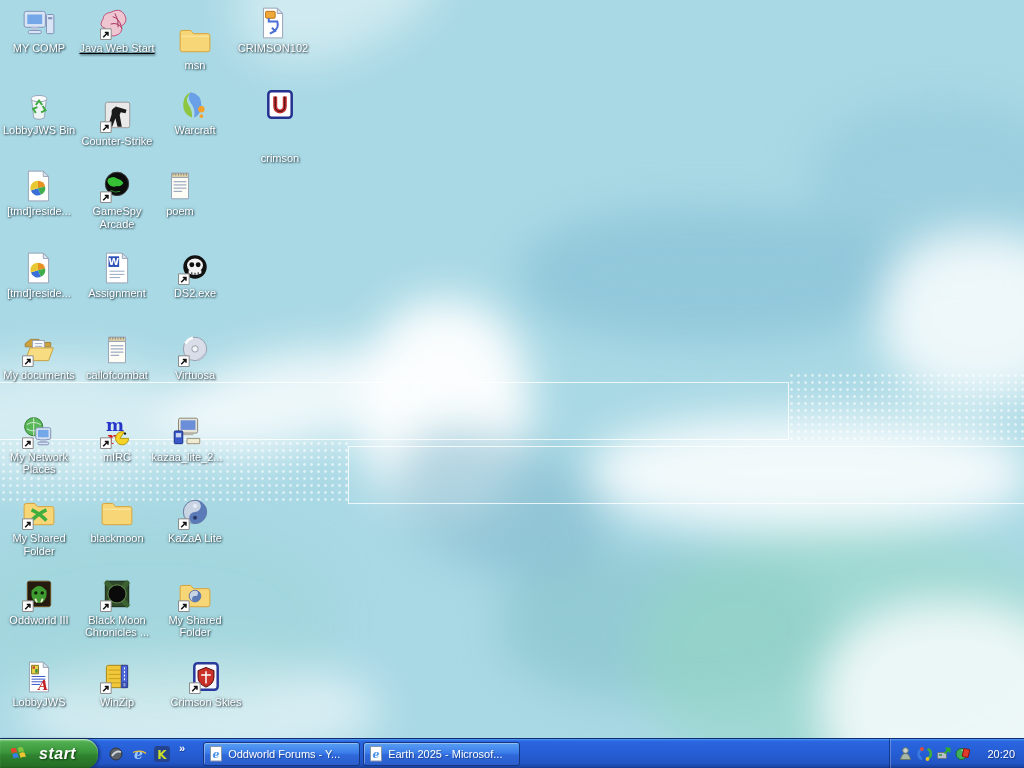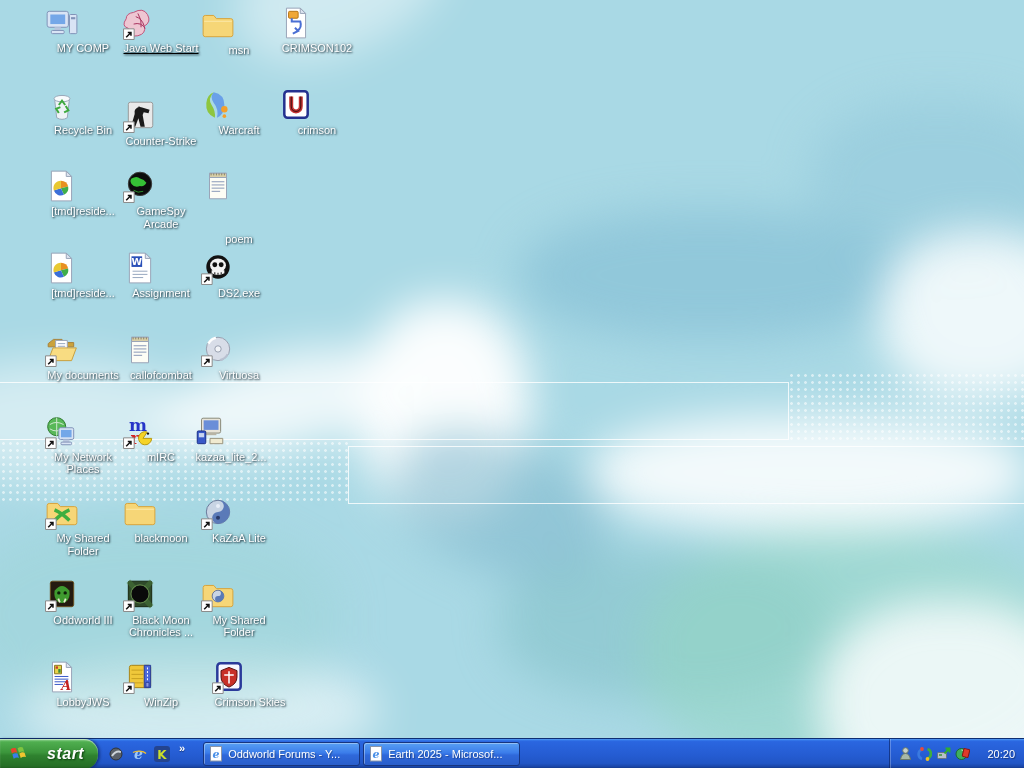--- a/index.html
+++ b/index.html
@@ -14,31 +14,31 @@
   .dots{position:absolute;background-image:radial-gradient(circle, rgba(255,255,255,.55) 1.3px, rgba(255,255,255,0) 1.5px);background-size:7px 7px;pointer-events:none;}
   .dots-left{left:0;top:440px;width:348px;height:64px;}
   .dots-right{left:788px;top:372px;width:236px;height:72px;}
 
   
   .wrect{position:absolute;border:1px solid rgba(255,255,255,.8);}
   .wrect-a{left:-8px;top:382px;width:795px;height:56px;}
   .wrect-b{left:348px;top:446px;width:700px;height:56px;}
 
   
-  .dicon{position:absolute;width:76px;display:flex;flex-direction:column;cursor:default;padding-left:44px;}
+  .dicon{position:absolute;width:76px;display:flex;flex-direction:column;align-items:center;cursor:default;}
   .dicon svg{width:34px;height:34px;overflow:visible;}
   .dicon svg *{vector-effect:non-scaling-stroke;}
   .ilabel{margin-top:2px;font-size:11px;line-height:12.5px;color:#fff;text-align:center;max-width:80px;
           text-shadow:1px 1px 2px rgba(20,40,50,.85), 0 0 3px rgba(20,40,50,.5);}
 
   
   .taskbar{position:absolute;left:0;bottom:0;width:1024px;height:30px;display:flex;align-items:center;
     background:linear-gradient(180deg,#5aa0f2 0%,#3579ea 4%,#2a66e0 9%,#255cd2 55%,#2155c5 84%,#1a46a8 95%,#153a8e 100%);
     border-top:1px solid #0e2e72;box-sizing:border-box;}
-  .start-btn{height:30px;width:98px;display:flex;align-items:center;gap:18px;padding-left:8px;box-sizing:border-box;
+  .start-btn{height:30px;width:98px;display:flex;align-items:center;gap:10px;padding-left:8px;box-sizing:border-box;
     border-radius:0 14px 14px 0;cursor:pointer;
     background:linear-gradient(180deg,#8ed48e 0%,#4fae4f 10%,#3b953b 45%,#2f822f 55%,#266f26 90%,#1d581d 100%);
     box-shadow:inset 0 1px 1px rgba(255,255,255,.5), 2px 0 3px rgba(0,0,30,.4);}
   .start-btn .slabel{color:#fff;font-size:16px;font-weight:bold;font-style:italic;letter-spacing:.5px;
     text-shadow:1px 1px 2px rgba(0,40,0,.8);}
   .qlaunch{display:flex;align-items:center;gap:7px;padding:0 6px 0 10px;height:30px;}
   .ql-icon{width:16px;height:16px;cursor:pointer;}
   .chev{color:#fff;font-size:11px;font-weight:bold;cursor:pointer;text-shadow:0 1px 1px #0006;margin-left:2px;align-self:flex-start;padding-top:3px;}
   .taskwins{display:flex;align-items:center;gap:3px;margin-left:12px;}
   .twin{width:157px;height:24px;display:flex;align-items:center;gap:4px;padding:0 5px;box-sizing:border-box;
@@ -93,21 +93,21 @@
       </div>
       <div class="dicon" style="left: 79px; top: 6px; text-decoration: underline;">
         <svg viewBox="0 0 32 32">
           <path d="M10 6 q9 -5 13 2 q4 7 -3 11 q2 7 -6 9 q-9 2 -9 -7 q-7 -2 -2 -9 q0 -5 7 -6" fill="#eec6d2" stroke="#c2537a"></path>
           <path d="M12 10 q6 2 8 9 M10 17 q7 -2 11 4 M14 7 q4 6 3 13" stroke="#a8325e" fill="none"></path>
           <rect x="0.5" y="21.5" width="10" height="10" fill="#fff" stroke="#8a8a8a"></rect>
           <path d="M3 29.5 l4.5 -4.5 M7.5 28 v-3 h-3" stroke="#111" stroke-width="1.5" fill="none"></path>
         </svg>
         <div class="ilabel">Java Web Start</div>
       </div>
-      <div class="dicon" style="left: 157px; top: 8px;">
+      <div class="dicon" style="left: 157px; top: 23px;">
         <svg viewBox="0 0 32 32">
           <path d="M2 9 q0 -2 2 -2 h8 l2.5 3 h13.5 q2 0 2 2 v13 q0 2 -2 2 H4 q-2 0 -2 -2 z" fill="#f6d677" stroke="#d9a43b"></path>
           <path d="M3 12.5 h26" stroke="#fce9a8"></path>
         </svg>
         <div class="ilabel">msn</div>
       </div>
       <div class="dicon" style="left: 235px; top: 6px;">
         <svg viewBox="0 0 32 32">
           <path d="M7 2 h13 l5 5 v23 H7 z" fill="#fff" stroke="#9aa5b8"></path>
           <path d="M20 2 l5 5 h-5 z" fill="#dce4f0" stroke="#9aa5b8"></path>
@@ -115,41 +115,41 @@
           <path d="M12 11.5 v3 h8 q2 6 -3 9 M13 26 l5 -2.5 l-3 -3" stroke="#4a6fd4" stroke-width="2" fill="none"></path>
         </svg>
         <div class="ilabel">CRIMSON102</div>
       </div>
       <div class="dicon" style="left: 1px; top: 87.7px;">
         <svg viewBox="0 0 32 32">
           <path d="M9 10 h14 l-2 18 q-5 3 -10 0 z" fill="#eef3f6" stroke="#98a8b8"></path>
           <ellipse cx="16" cy="10" rx="7.5" ry="3" fill="#f8fbfd" stroke="#98a8b8"></ellipse>
           <path d="M13 16 l3 -4 l3 4 M19.5 17 l2.5 4 l-4 2 M13 23.5 l-2.5 -4 l4 -1.5" stroke="#3faa3f" stroke-width="2" fill="none"></path>
         </svg>
-        <div class="ilabel">Recycle Bin</div>
+        <div class="ilabel">LobbyJWS Bin</div>
       </div>
       <div class="dicon" style="left: 79px; top: 99px;">
         <svg viewBox="0 0 32 32">
           <rect x="5" y="3" width="23" height="24" rx="2" fill="#e9e9e9" stroke="#9a9a9a"></rect>
           <path d="M14 7 l4 1 l7 2 l-1 3.5 l-4.5 -1 l-1 2.5 l2 11 h-4 l-2 -8 l-3 8 h-4 l3.5 -12 q-1.5 -5 5 -7" fill="#1a1a1a"></path>
           <rect x="0.5" y="21.5" width="10" height="10" fill="#fff" stroke="#8a8a8a"></rect>
           <path d="M3 29.5 l4.5 -4.5 M7.5 28 v-3 h-3" stroke="#111" stroke-width="1.5" fill="none"></path>
         </svg>
         <div class="ilabel">Counter-Strike</div>
       </div>
       <div class="dicon" style="left: 157px; top: 87.7px;">
         <svg viewBox="0 0 32 32">
           <path d="M12 4 q10 2 10 12 q0 9 -7 12 q2 -8 -3 -14 q-4 -6 0 -10" fill="#6aa0e8"></path>
           <path d="M12 4 q-6 6 -2 12 q4 6 3 12 q-9 -4 -8 -14 q1 -8 7 -10" fill="#8ec63f"></path>
           <circle cx="22" cy="20" r="3" fill="#f5a02a"></circle>
           <circle cx="22" cy="26.5" r="1.7" fill="#f5a02a"></circle>
         </svg>
         <div class="ilabel">Warcraft</div>
       </div>
-      <div class="dicon" style="left: 235px; top: 87.7px;">
+      <div class="dicon" style="left: 242px; top: 87.7px; gap: 28px;">
         <svg viewBox="0 0 32 32">
           <rect x="5" y="3" width="22" height="25" rx="3" fill="#fff" stroke="#24318f" stroke-width="2.5"></rect>
           <path d="M11.5 8 v9 q0 5 4.5 5 q4.5 0 4.5 -5 V8" fill="none" stroke="#c43030" stroke-width="4"></path>
           <path d="M11.5 8 v9 q0 5 4.5 5 q4.5 0 4.5 -5 V8" fill="none" stroke="#3a0f0f"></path>
         </svg>
         <div class="ilabel">crimson</div>
       </div>
       <div class="dicon" style="left: 1px; top: 169.4px;">
         <svg viewBox="0 0 32 32">
           <path d="M6 2 h14 l5 5 v23 H6 z" fill="#fff" stroke="#9aa5b8"></path>
@@ -165,21 +165,21 @@
         <svg viewBox="0 0 32 32">
           <circle cx="16" cy="14" r="11" fill="#0c0c0c"></circle>
           <path d="M8 9 q5 -3 8 0 q4 1 6 4 q-2 4 -6 3 q-5 2 -8 -2 q-2 -3 0 -5" fill="#35c035"></path>
           <path d="M10 20 q4 3 9 1" stroke="#2a8a2a" fill="none"></path>
           <circle cx="16" cy="14" r="11" fill="none" stroke="#3a3a3a"></circle>
           <rect x="0.5" y="21.5" width="10" height="10" fill="#fff" stroke="#8a8a8a"></rect>
           <path d="M3 29.5 l4.5 -4.5 M7.5 28 v-3 h-3" stroke="#111" stroke-width="1.5" fill="none"></path>
         </svg>
         <div class="ilabel">GameSpy Arcade</div>
       </div>
-      <div class="dicon" style="left: 157px; top: 169.4px; gap: 28px;">
+      <div class="dicon" style="left: 142px; top: 169.4px;">
         <svg viewBox="0 0 32 32">
           <rect x="8" y="4" width="16" height="24" fill="#fdfdf5" stroke="#9aa5b8"></rect>
           <rect x="8" y="4" width="16" height="4" fill="#d8cfa8" stroke="#9aa5b8"></rect>
           <path d="M9.5 6 v-2 M12 6 v-2 M14.5 6 v-2 M17 6 v-2 M19.5 6 v-2 M22 6 v-2" stroke="#8a8468"></path>
           <path d="M10 12 h12 M10 15 h12 M10 18 h12 M10 21 h8" stroke="#8898b8"></path>
         </svg>
         <div class="ilabel">poem</div>
       </div>
       <div class="dicon" style="left: 1px; top: 251.1px;">
         <svg viewBox="0 0 32 32">

